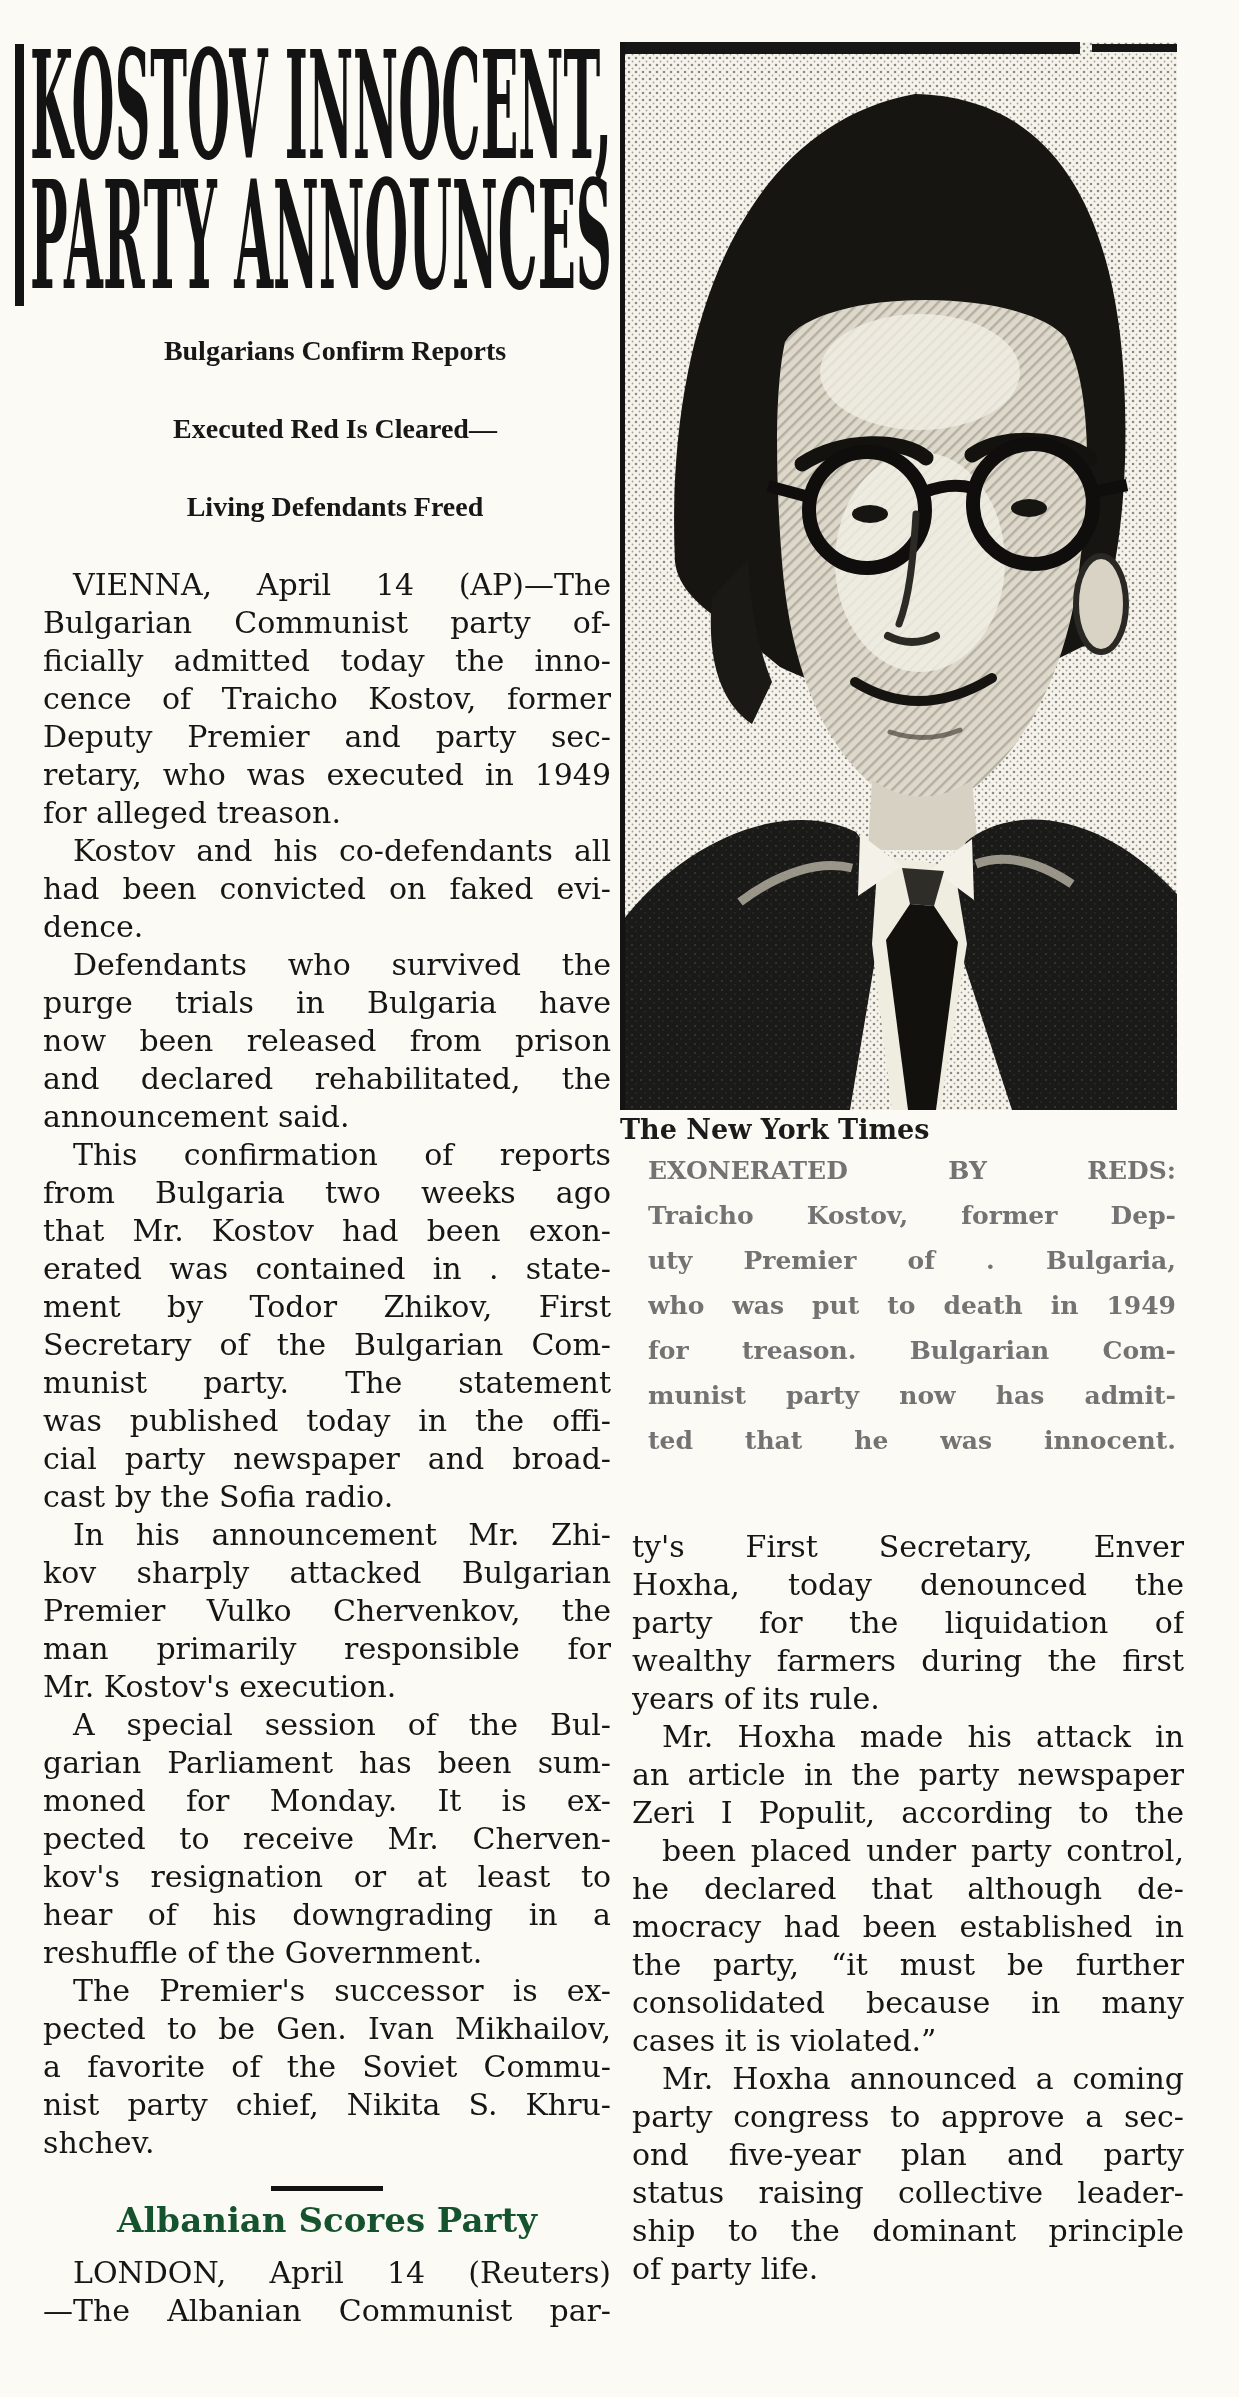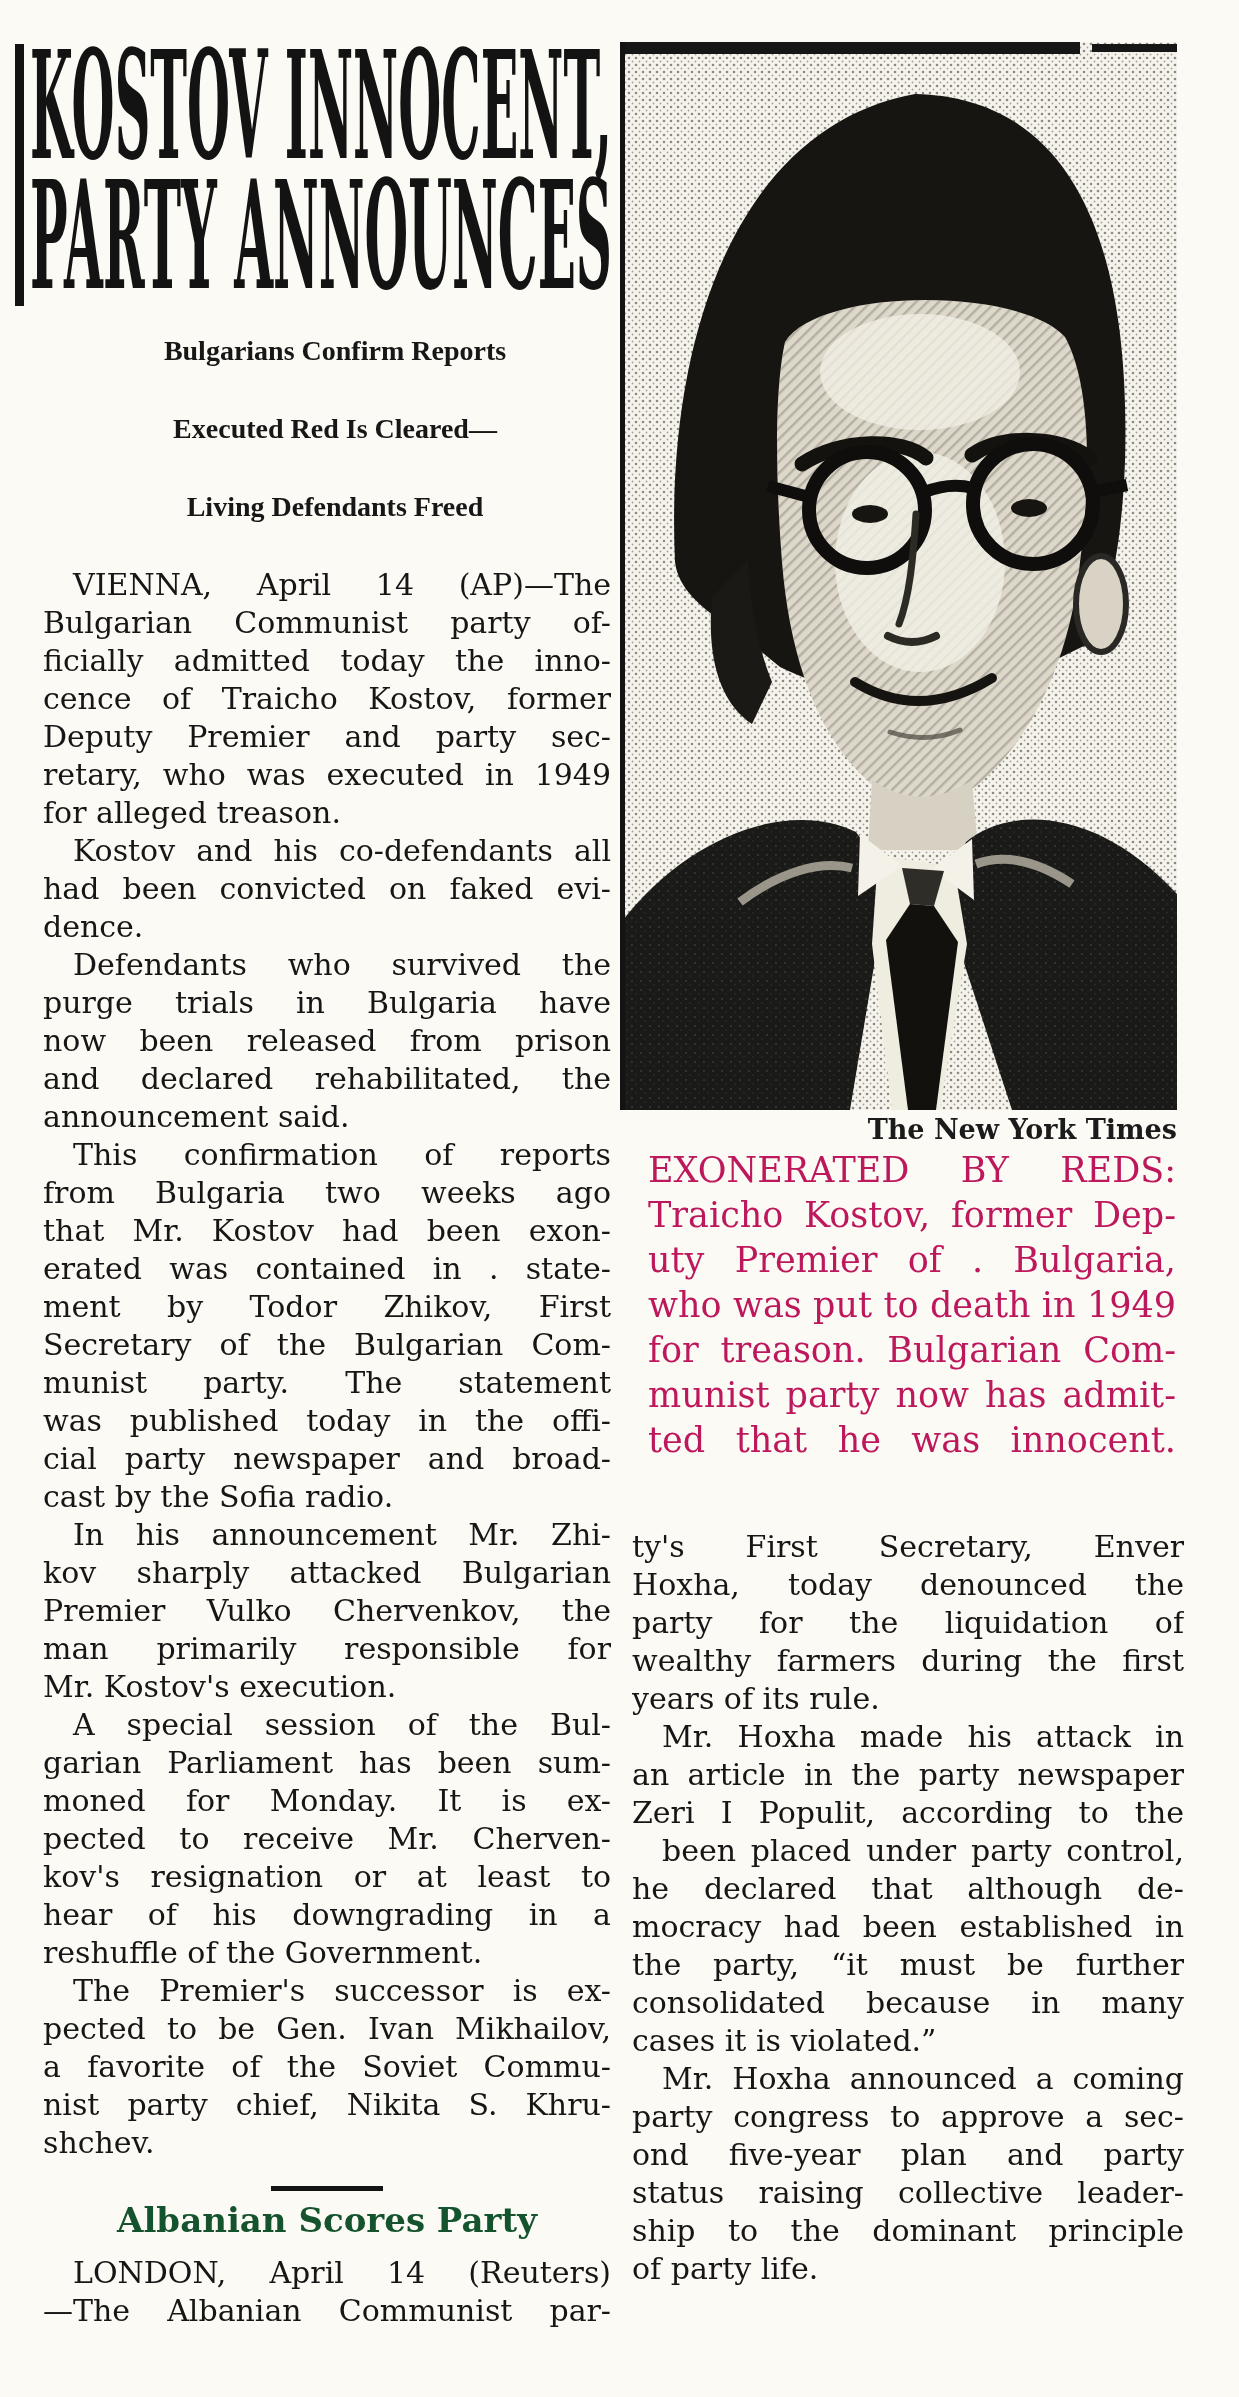--- a/index.html
+++ b/index.html
@@ -34,24 +34,24 @@
   .para.indent .line:first-child{text-indent:30px;}
 
   
   #section-rule{width:112px;height:5px;background:#131313;margin:24px auto 9px auto;}
   #section-heading{text-align:center;font-weight:bold;font-size:34px;line-height:40px;
     font-family:"DejaVu Serif", serif;color:#14532d;margin-bottom:14px;}
 
   
   #photo{position:absolute;left:620px;top:42px;width:557px;height:1068px;}
   #photo-credit{position:absolute;left:620px;top:1114px;width:557px;
-    text-align:right;font-size:27px;font-weight:bold;color:#1b1b1b;
+    font-size:27px;font-weight:bold;color:#1b1b1b;
     font-family:"DejaVu Serif", serif;}
   #caption{position:absolute;left:648px;top:1148px;width:528px;
-    font-weight:normal;font-size:35px;color:#be185d;}
+    font-weight:bold;font-size:25px;color:#737373;}
   #caption .para .line.j,#caption .para .line.e{height:45px;line-height:45px;}
   #caption .para .line{line-height:45px;}
 
   svg text{font-family:"DejaVu Serif", serif;}
 </style>
 </head>
 <body>
 
 <div id="headline-bar"></div>
 

